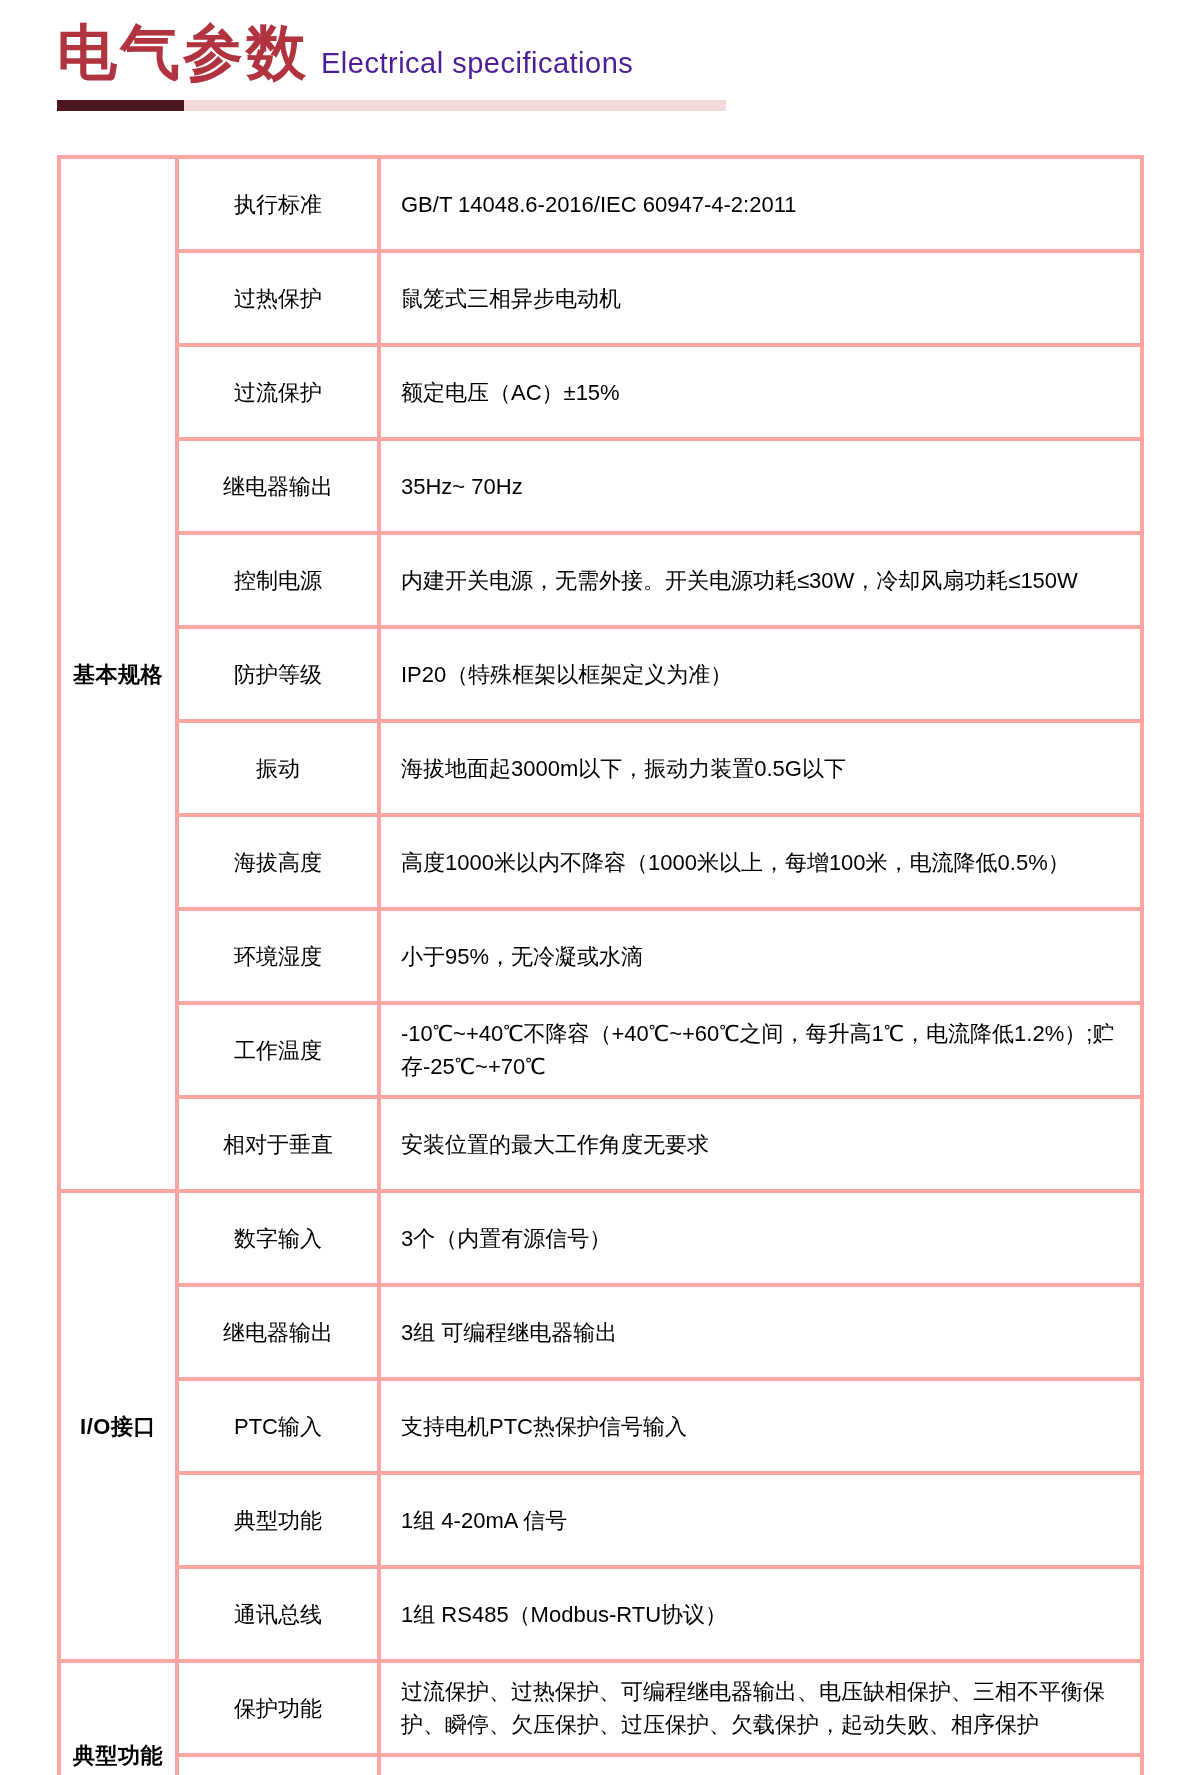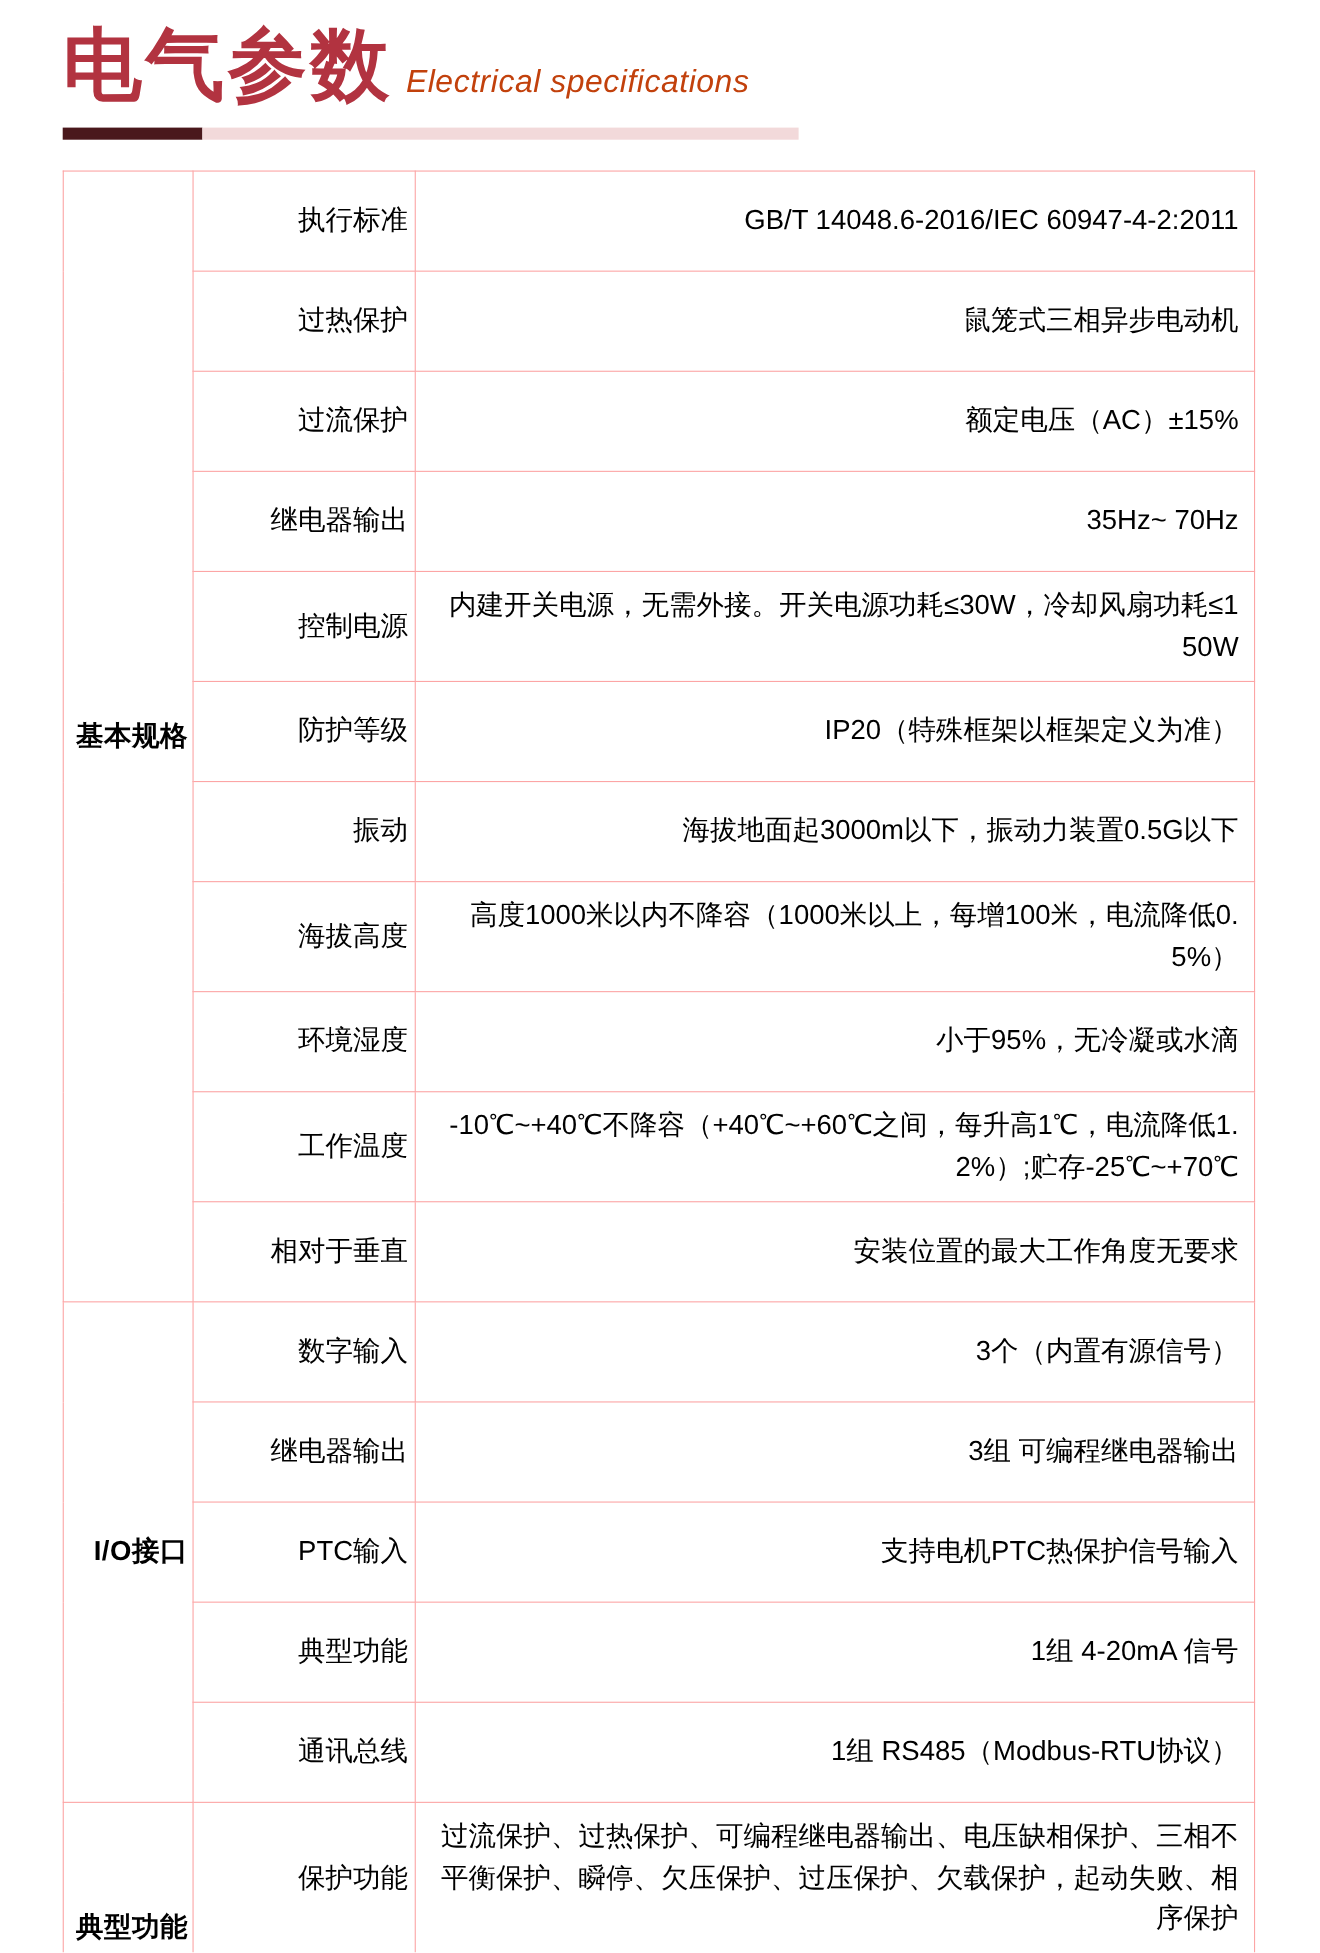--- a/index.html
+++ b/index.html
@@ -22,21 +22,21 @@
     left: 57px;
     top: 14px;
     width: 1085px;
   }
   .title-line {
     display: flex;
     align-items: baseline;
     white-space: nowrap;
   }
   .title-cn {
-    font-size: 72px;
+    font-size: 60px;
     font-weight: 700;
     letter-spacing: 3px;
     line-height: 1.3;
   }
   .title-en {
     font-size: 29px;
     font-weight: 400;
     margin-left: 12px;
     letter-spacing: 0.5px;
   }
@@ -55,27 +55,26 @@
     left: 57px;
     top: 155px;
     width: 1083px;
     border-collapse: collapse;
     table-layout: fixed;
   }
   table.spec col.c-group { width: 118px; }
   table.spec col.c-label { width: 202px; }
   table.spec col.c-value { width: 763px; }
   table.spec td {
-    border: 1px solid #fca5a5;
-    font-size: 25px;
+    border: 4px solid #fca5a5;
+    font-size: 22px;
     line-height: 1.5;
     vertical-align: middle;
     height: 66px;
     word-break: break-all;
-    text-align: right;
   }
   td.group-cell {
     text-align: center;
     padding: 4px;
     letter-spacing: 0.5px;
     font-weight: bold;
   }
   td.label-cell {
     text-align: center;
     padding: 4px 6px;
@@ -86,21 +85,21 @@
   }
 </style>
 </head>
 <body>
 
 <div class="page">
 
   <div class="header">
     <div class="title-line">
       <span class="title-cn" style="color: rgb(178, 51, 64);">电气参数</span>
-      <span class="title-en" style="color: #c2410c; font-style: italic;">Electrical specifications</span>
+      <span class="title-en" style="color: #4c1d95;">Electrical specifications</span>
     </div>
     <div class="title-rule">
       <span class="rule-dark" style="background: rgb(74, 24, 28);"></span>
       <span class="rule-light" style="background: rgb(242, 217, 218);"></span>
     </div>
   </div>
 
   <table class="spec">
     <colgroup>
       <col class="c-group">

